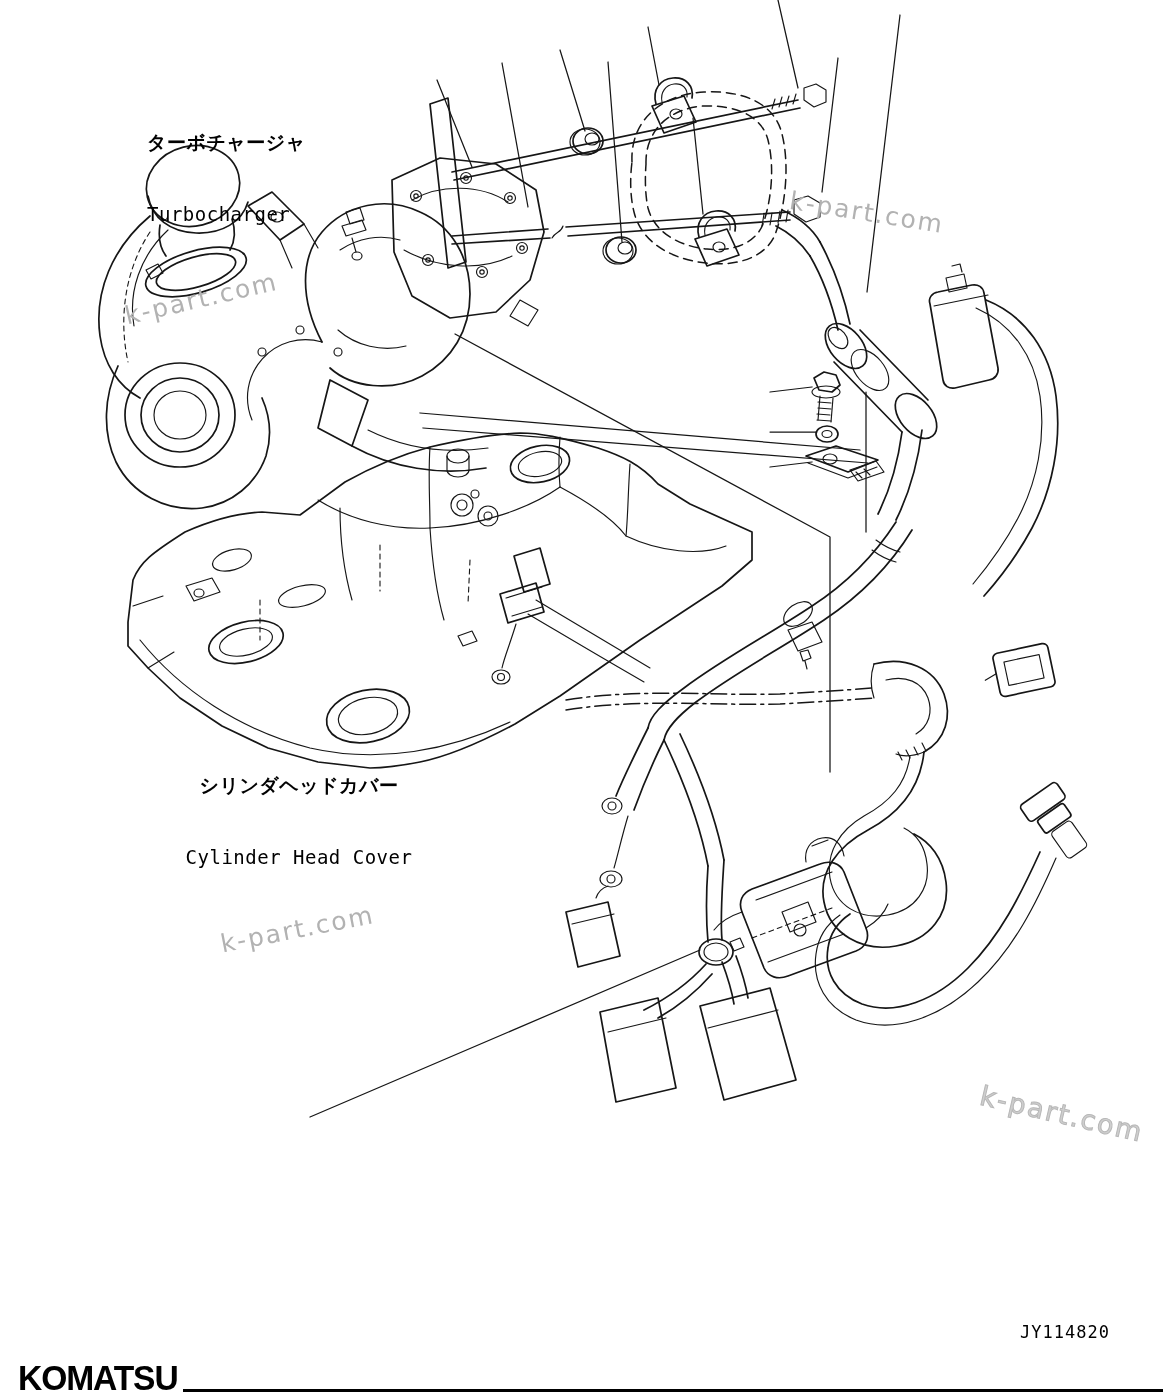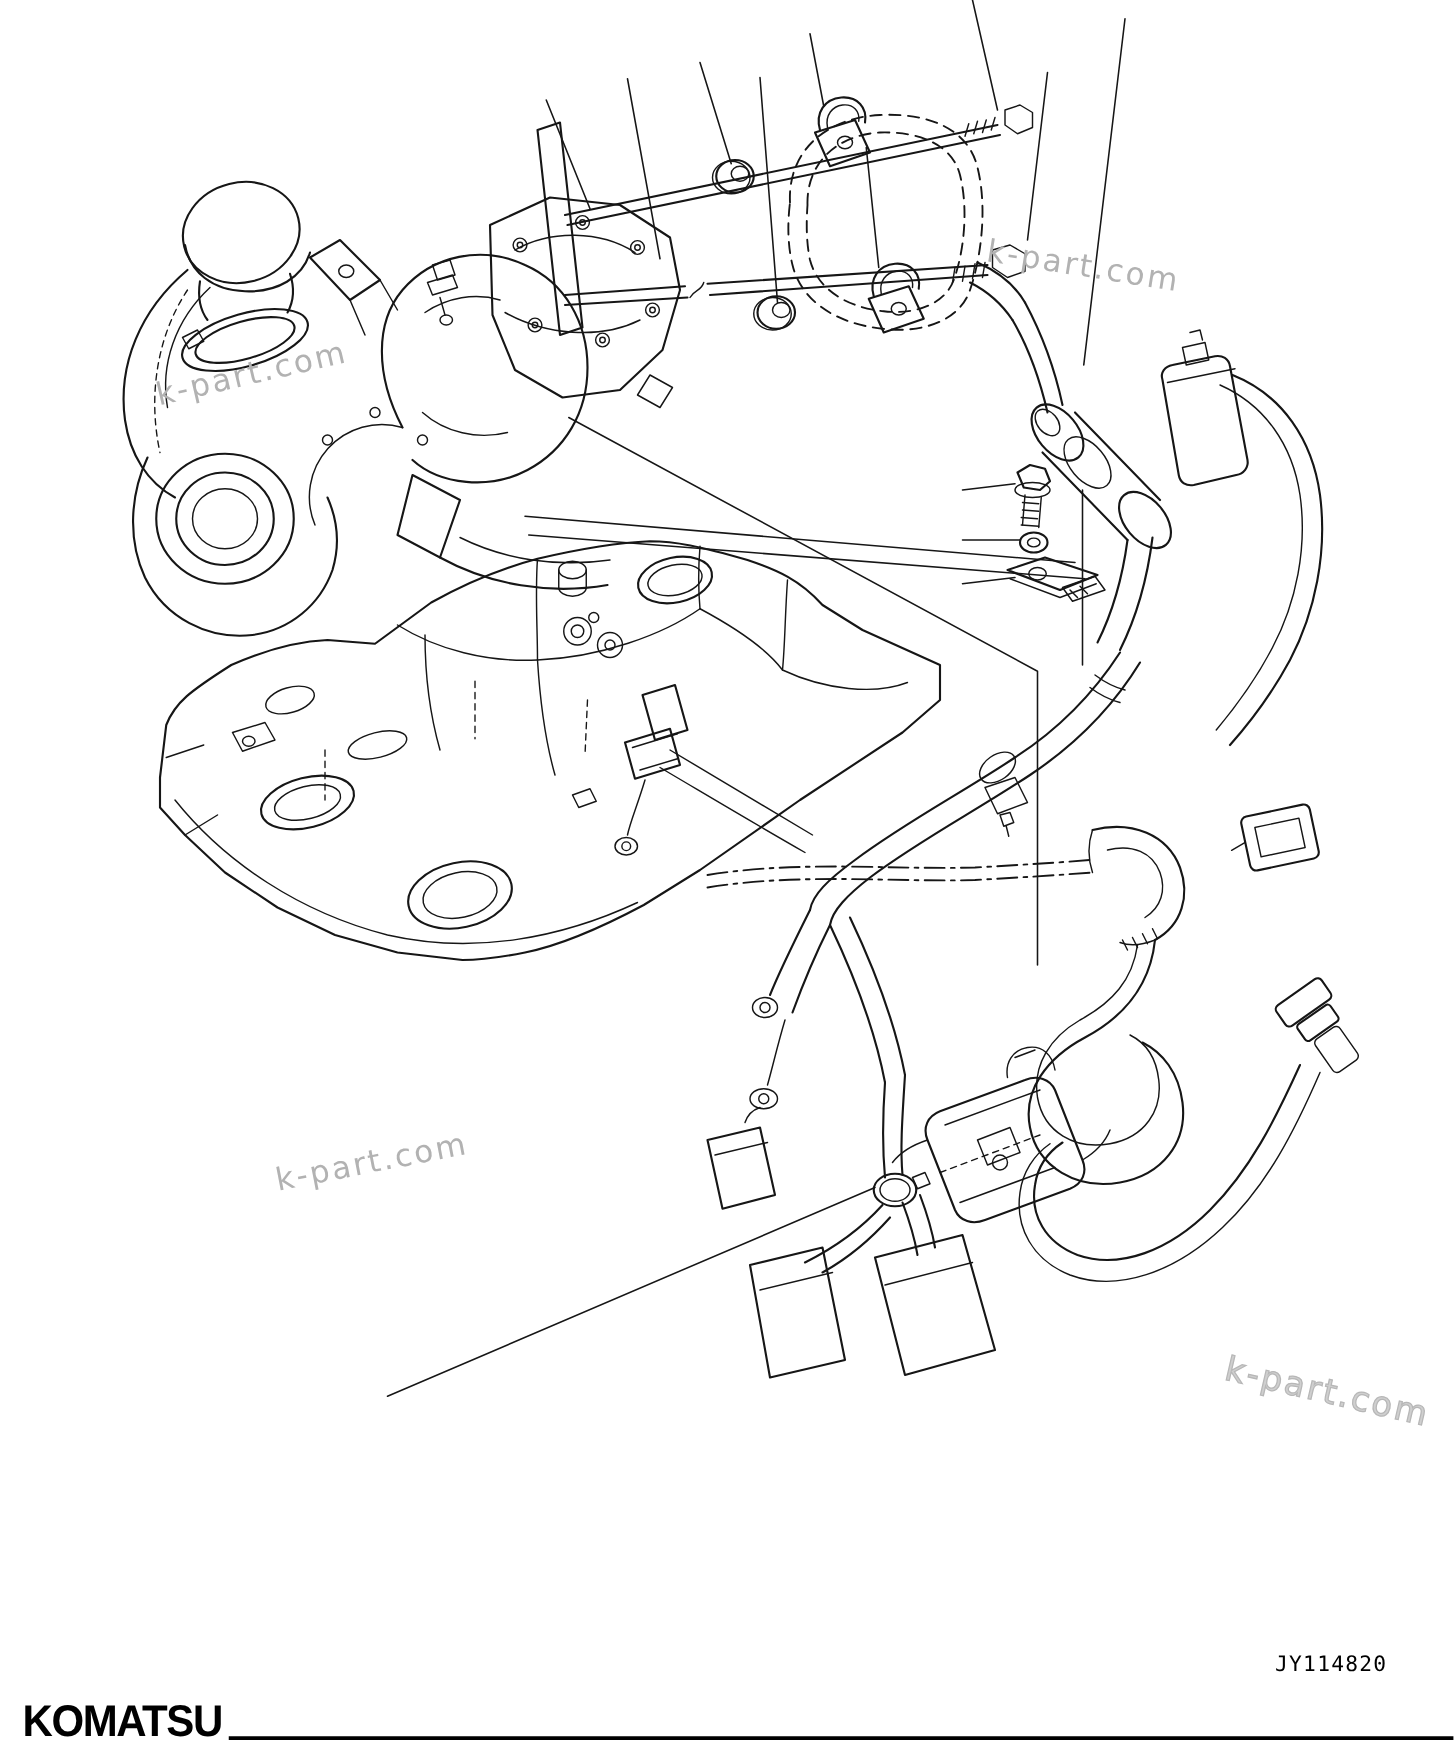--- a/index.html
+++ b/index.html
@@ -302,21 +302,29 @@
         <path d="M 608,1032 L 666,1018" class="s2"></path>
       </g>
       <path d="M 722,962 C 728,978 732,992 734,1004 M 736,956 C 742,972 746,986 748,998"></path>
       <g>
         <path d="M 700,1006 L 770,988 L 796,1080 L 724,1100 Z"></path>
         <path d="M 708,1028 L 778,1010" class="s2"></path>
       </g>
     </g>
   </svg>
 
-
+  <div class="lbl" style="left:147px;top:82px;">
+    <div class="jp">ターボチャージャ</div>
+    <div>Turbocharger</div>
+  </div>
+
+  <div class="lbl center" style="left:176px;top:725px;width:246px;">
+    <div class="jp">シリンダヘッドカバー</div>
+    <div>Cylinder Head Cover</div>
+  </div>
 
   <div class="wm" style="left:792px;top:186px;transform:rotate(9deg);">k-part.com</div>
   <div class="wm" style="left:122px;top:302px;transform:rotate(-13deg);">k-part.com</div>
   <div class="wm" style="left:218px;top:930px;transform:rotate(-11deg);">k-part.com</div>
   <div class="wm outline" style="left:984px;top:1080px;transform:rotate(13deg);">k-part.com</div>
 
   <div class="footer-num">JY114820</div>
   <div class="footer-brand">KOMATSU</div>
   <div class="bottom-rule"></div>
 

